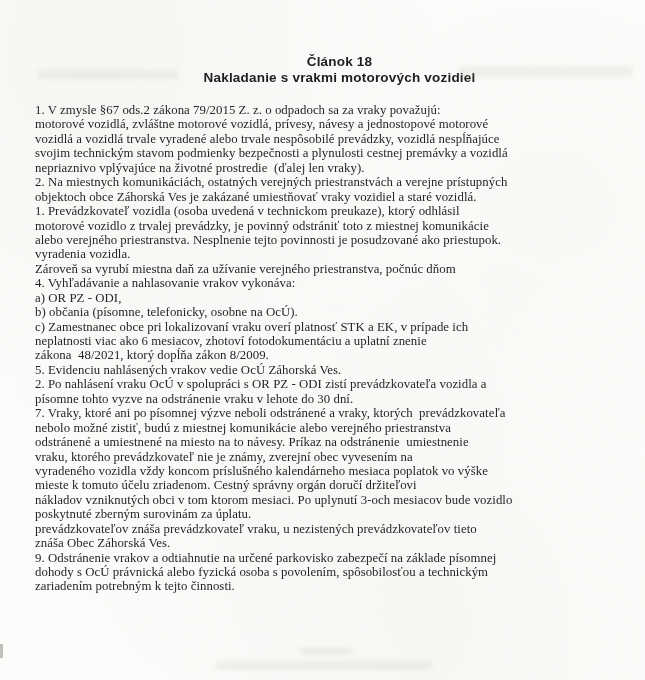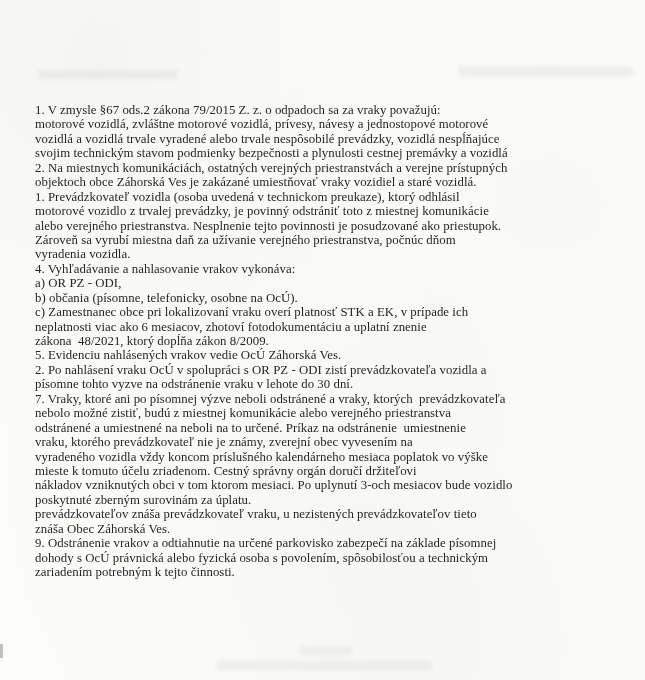--- a/index.html
+++ b/index.html
@@ -67,45 +67,50 @@
     height: 14px;
     background: #8e8e8a;
     opacity: 0.55;
   }
 </style>
 </head>
 <body>
 
 <div class="page">
 
+  <div class="heading">
+    <div>Článok 18</div>
+    <div>Nakladanie s vrakmi motorových vozidiel</div>
+  </div>
 
   <div class="body-text" id="body-lines">
       <div class="line">1. V zmysle §67 ods.2 zákona 79/2015 Z. z. o odpadoch sa za vraky považujú:</div>
       <div class="line">motorové vozidlá, zvláštne motorové vozidlá, prívesy, návesy a jednostopové motorové</div>
       <div class="line">vozidlá a vozidlá trvale vyradené alebo trvale nespôsobilé prevádzky, vozidlá nespĺňajúce</div>
       <div class="line">svojim technickým stavom podmienky bezpečnosti a plynulosti cestnej premávky a vozidlá</div>
+      <div class="line">nepriaznivo vplývajúce na životné prostredie  (ďalej len vraky).</div>
       <div class="line">2. Na miestnych komunikáciách, ostatných verejných priestranstvách a verejne prístupných</div>
       <div class="line">objektoch obce Záhorská Ves je zakázané umiestňovať vraky vozidiel a staré vozidlá.</div>
       <div class="line">1. Prevádzkovateľ vozidla (osoba uvedená v technickom preukaze), ktorý odhlásil</div>
       <div class="line">motorové vozidlo z trvalej prevádzky, je povinný odstrániť toto z miestnej komunikácie</div>
       <div class="line">alebo verejného priestranstva. Nesplnenie tejto povinnosti je posudzované ako priestupok.</div>
+      <div class="line">vyradenia vozidla.</div>
       <div class="line">Zároveň sa vyrubí miestna daň za užívanie verejného priestranstva, počnúc dňom</div>
-      <div class="line">vyradenia vozidla.</div>
       <div class="line">4. Vyhľadávanie a nahlasovanie vrakov vykonáva:</div>
       <div class="line">a) OR PZ - ODI,</div>
       <div class="line">b) občania (písomne, telefonicky, osobne na OcÚ).</div>
       <div class="line">c) Zamestnanec obce pri lokalizovaní vraku overí platnosť STK a EK, v prípade ich</div>
       <div class="line">neplatnosti viac ako 6 mesiacov, zhotoví fotodokumentáciu a uplatní znenie</div>
       <div class="line">zákona  48/2021, ktorý dopĺňa zákon 8/2009.</div>
       <div class="line">5. Evidenciu nahlásených vrakov vedie OcÚ Záhorská Ves.</div>
       <div class="line">2. Po nahlásení vraku OcÚ v spolupráci s OR PZ - ODI zistí prevádzkovateľa vozidla a</div>
       <div class="line">písomne tohto vyzve na odstránenie vraku v lehote do 30 dní.</div>
       <div class="line">7. Vraky, ktoré ani po písomnej výzve neboli odstránené a vraky, ktorých  prevádzkovateľa</div>
       <div class="line">nebolo možné zistiť, budú z miestnej komunikácie alebo verejného priestranstva</div>
-      <div class="line">odstránené a umiestnené na neboli na to určené. Príkaz na odstránenie  umiestnenie</div>
+      <div class="line">odstránené a umiestnené na miesto na to návesy. Príkaz na odstránenie  umiestnenie</div>
       <div class="line">vraku, ktorého prevádzkovateľ nie je známy, zverejní obec vyvesením na</div>
       <div class="line">vyradeného vozidla vždy koncom príslušného kalendárneho mesiaca poplatok vo výške</div>
       <div class="line">mieste k tomuto účelu zriadenom. Cestný správny orgán doručí držiteľovi</div>
       <div class="line">nákladov vzniknutých obci v tom ktorom mesiaci. Po uplynutí 3-och mesiacov bude vozidlo</div>
       <div class="line">poskytnuté zberným surovinám za úplatu.</div>
       <div class="line">prevádzkovateľov znáša prevádzkovateľ vraku, u nezistených prevádzkovateľov tieto</div>
       <div class="line">znáša Obec Záhorská Ves.</div>
       <div class="line">9. Odstránenie vrakov a odtiahnutie na určené parkovisko zabezpečí na základe písomnej</div>
       <div class="line">dohody s OcÚ právnická alebo fyzická osoba s povolením, spôsobilosťou a technickým</div>
       <div class="line">zariadením potrebným k tejto činnosti.</div>

